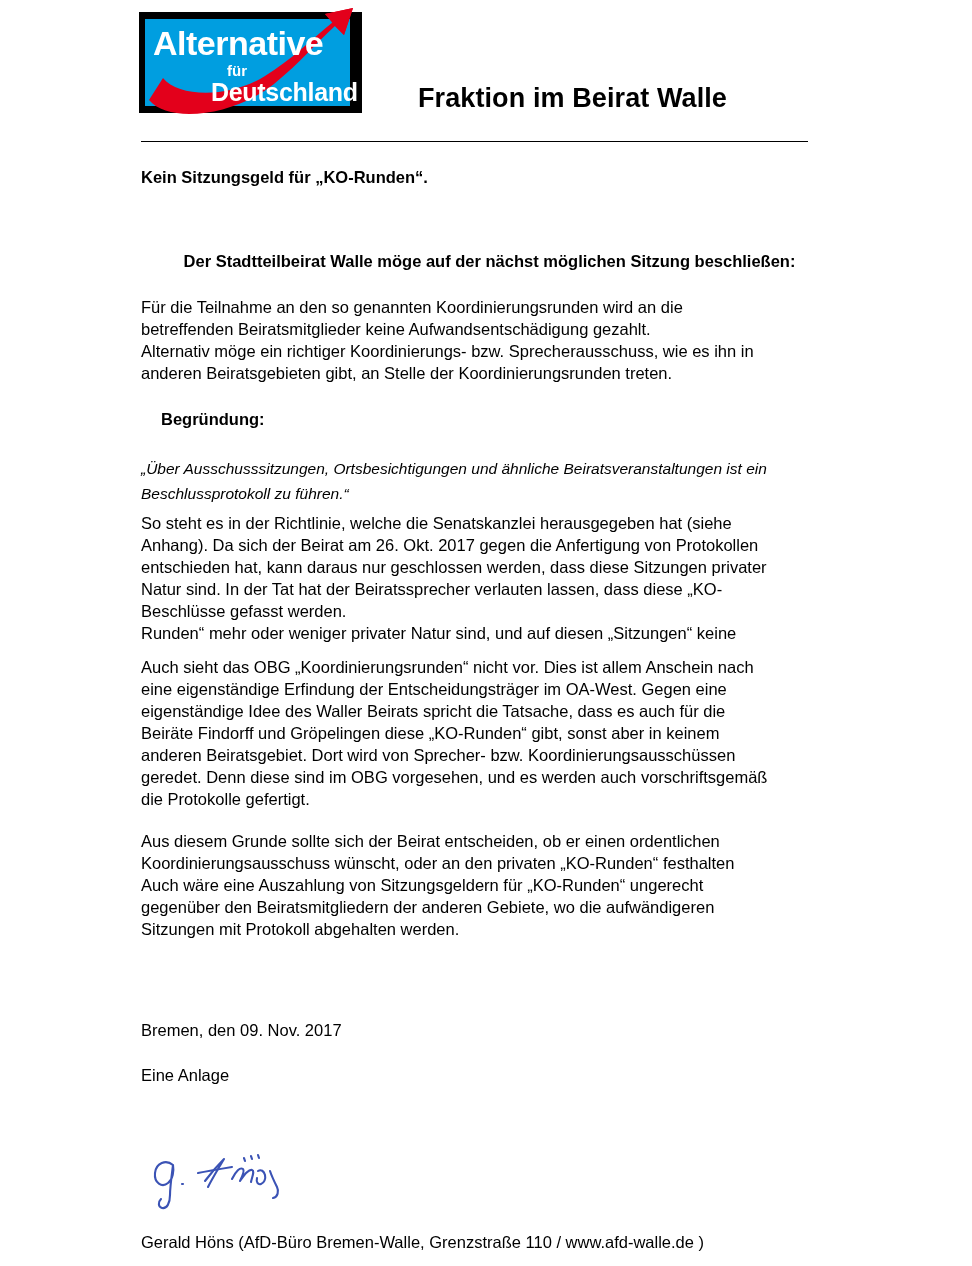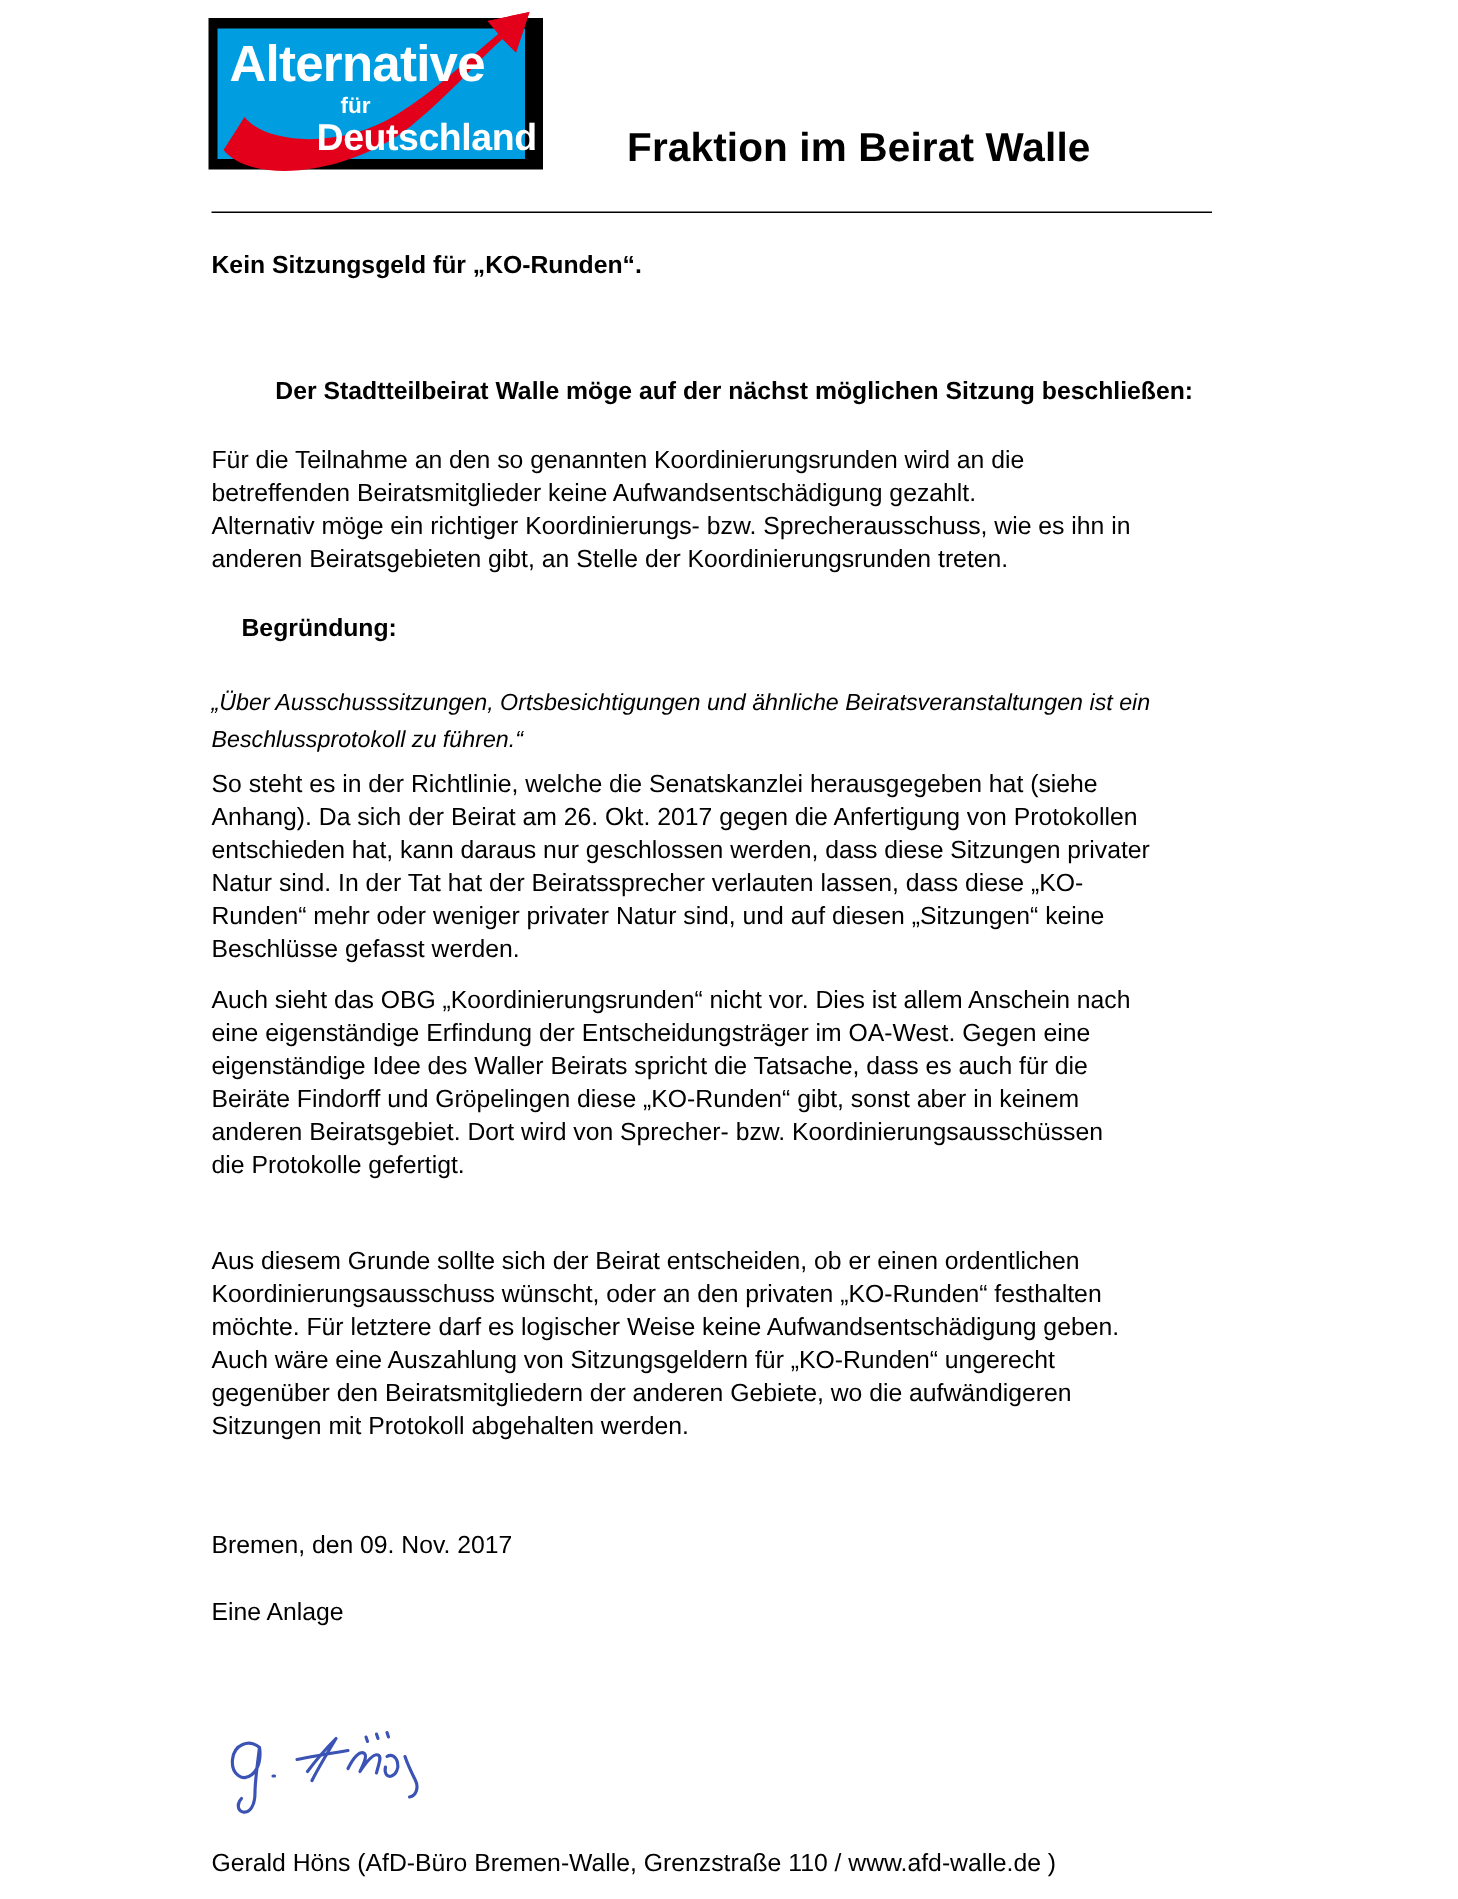--- a/index.html
+++ b/index.html
@@ -224,37 +224,37 @@
     <div class="quote" id="quote-guideline">
         <span class="ln">„Über Ausschusssitzungen, Ortsbesichtigungen und ähnliche Beiratsveranstaltungen ist ein</span>
         <span class="ln">Beschlussprotokoll zu führen.“</span>
       </div>
 
     <div class="blk" id="para-one">
         <span class="ln">So steht es in der Richtlinie, welche die Senatskanzlei herausgegeben hat (siehe</span>
         <span class="ln">Anhang). Da sich der Beirat am 26. Okt. 2017 gegen die Anfertigung von Protokollen</span>
         <span class="ln">entschieden hat, kann daraus nur geschlossen werden, dass diese Sitzungen privater</span>
         <span class="ln">Natur sind. In der Tat hat der Beiratssprecher verlauten lassen, dass diese „KO-</span>
+        <span class="ln">Beschlüsse gefasst werden.</span>
         <span class="ln">Runden“ mehr oder weniger privater Natur sind, und auf diesen „Sitzungen“ keine</span>
-        <span class="ln">Beschlüsse gefasst werden.</span>
       </div>
 
     <div class="blk" id="para-two">
         <span class="ln">Auch sieht das OBG „Koordinierungsrunden“  nicht vor. Dies ist allem Anschein nach</span>
         <span class="ln">eine eigenständige Erfindung der Entscheidungsträger im OA-West. Gegen eine</span>
         <span class="ln">eigenständige Idee des Waller Beirats spricht die Tatsache, dass es auch für die</span>
         <span class="ln">Beiräte Findorff und Gröpelingen  diese „KO-Runden“ gibt, sonst aber in keinem</span>
         <span class="ln">anderen Beiratsgebiet. Dort wird von Sprecher- bzw. Koordinierungsausschüssen</span>
+        <span class="ln">geredet. Denn diese sind im OBG vorgesehen, und es werden auch vorschriftsgemäß</span>
         <span class="ln">die Protokolle gefertigt.</span>
       </div>
 
     <div class="blk" id="para-three">
         <span class="ln">Aus diesem Grunde sollte sich der Beirat entscheiden, ob er einen ordentlichen</span>
         <span class="ln">Koordinierungsausschuss wünscht, oder an den privaten „KO-Runden“ festhalten</span>
-        <span class="ln">möchte. Für letztere darf es logischer Weise keine Aufwandsentschädigung geben.</span>
         <span class="ln">Auch wäre eine Auszahlung von Sitzungsgeldern für „KO-Runden“ ungerecht</span>
         <span class="ln">gegenüber den Beiratsmitgliedern der anderen Gebiete, wo die aufwändigeren</span>
         <span class="ln">Sitzungen mit Protokoll abgehalten werden.</span>
       </div>
 
     <div class="blk" id="sign-date">Bremen, den 09. Nov. 2017</div>
 
     <div class="blk" id="sign-anlage">Eine Anlage</div>
 
     <div class="blk" id="footer-line">Gerald Höns (AfD-Büro Bremen-Walle, Grenzstraße 110 / www.afd-walle.de )</div>

